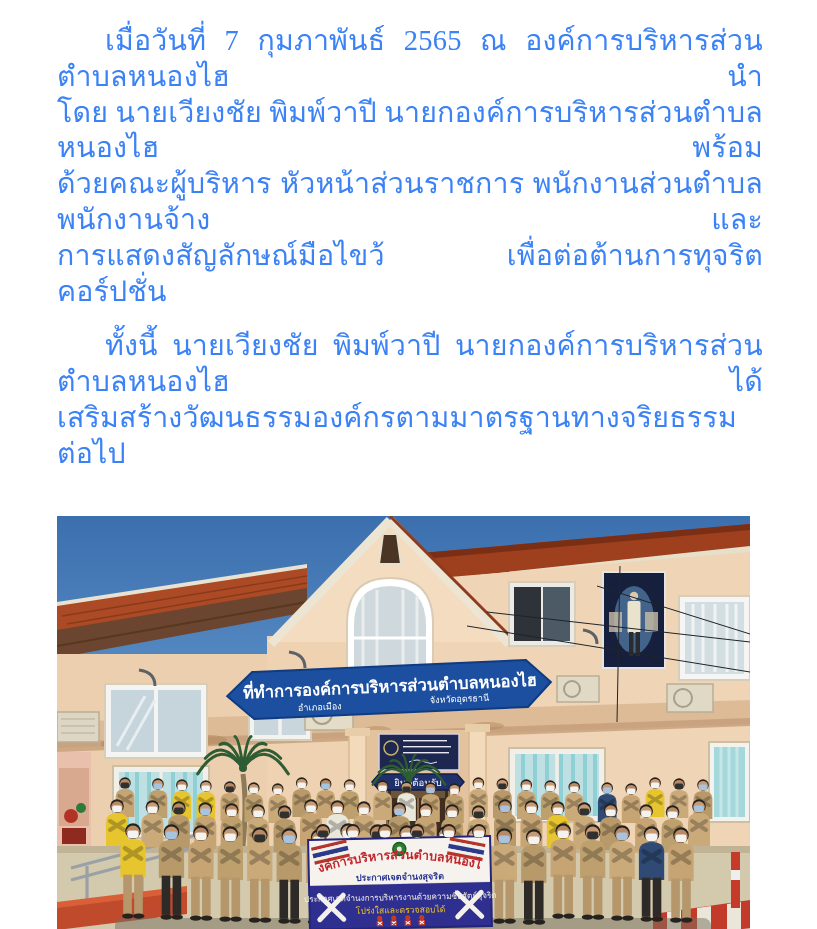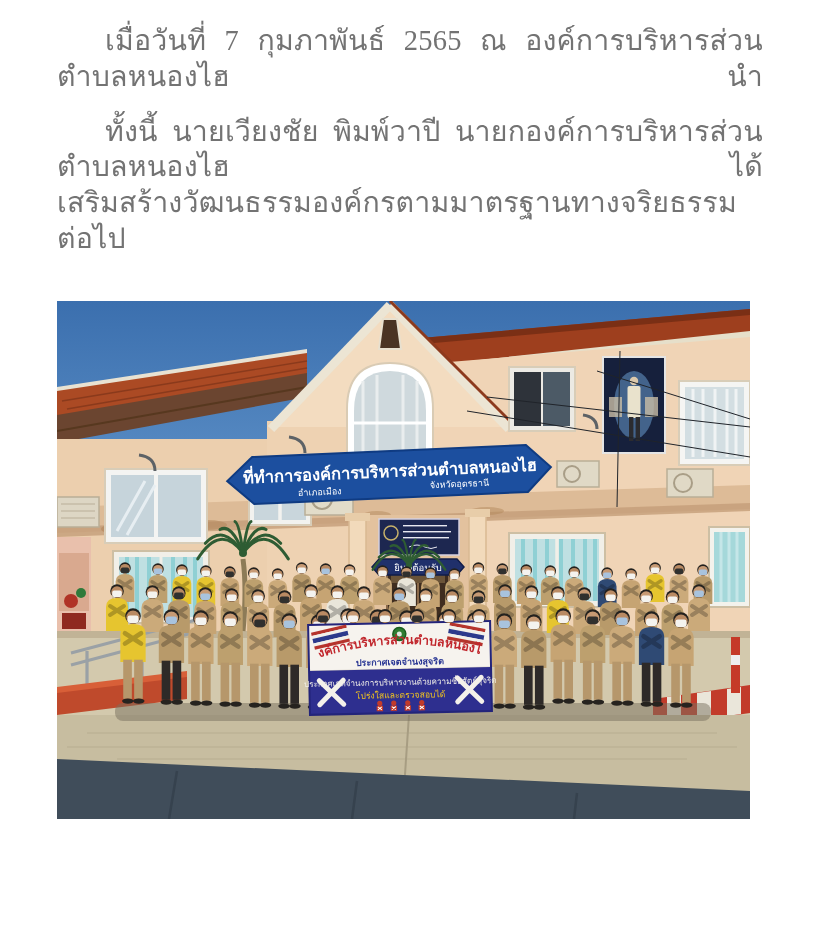--- a/index.html
+++ b/index.html
@@ -1,32 +1,35 @@
 <!DOCTYPE html>
 <html><head>
 <meta charset="utf-8">
 <style>
   html,body{margin:0;padding:0;background:#ffffff;}
   body{width:817px;height:929px;overflow:hidden;font-family:"Liberation Serif",serif;}
   .page{padding:23px 54px 0 57px;}
-  .text-block{color:#737373;}
+  .text-block{color:#3b82f6;}
   .line{font-size:28.5px;line-height:35.8px;text-align:justify;text-align-last:justify;letter-spacing:.2px;}
   .line.first{text-indent:48px;}
   .line.last{text-align-last:left;}
   .text-block.p2{margin-top:19px;}
   .photo{margin-top:44px;width:693px;height:518px;line-height:0;}
   svg text{font-family:"Liberation Sans",sans-serif;}
 </style>
 </head>
 <body>
 
 <div class="page">
 
   <div class="text-block p1">
     <div class="line first">เมื่อวันที่ 7 กุมภาพันธ์ 2565 ณ องค์การบริหารส่วนตำบลหนองไฮ  นำ</div>
+    <div class="line">โดย นายเวียงชัย พิมพ์วาปี นายกองค์การบริหารส่วนตำบลหนองไฮ พร้อม</div>
+    <div class="line">ด้วยคณะผู้บริหาร หัวหน้าส่วนราชการ พนักงานส่วนตำบล พนักงานจ้าง และ</div>
+    <div class="line last">การแสดงสัญลักษณ์มือไขว้ เพื่อต่อต้านการทุจริต คอร์ปชั่น</div>
   </div>
 
   <div class="text-block p2">
     <div class="line first">ทั้งนี้ นายเวียงชัย พิมพ์วาปี นายกองค์การบริหารส่วนตำบลหนองไฮ ได้</div>
     <div class="line last">เสริมสร้างวัฒนธรรมองค์กรตามมาตรฐานทางจริยธรรมต่อไป</div>
   </div>
 
   <div class="photo">
   <svg viewBox="0 0 693 518" width="693" height="518">
     <defs>

